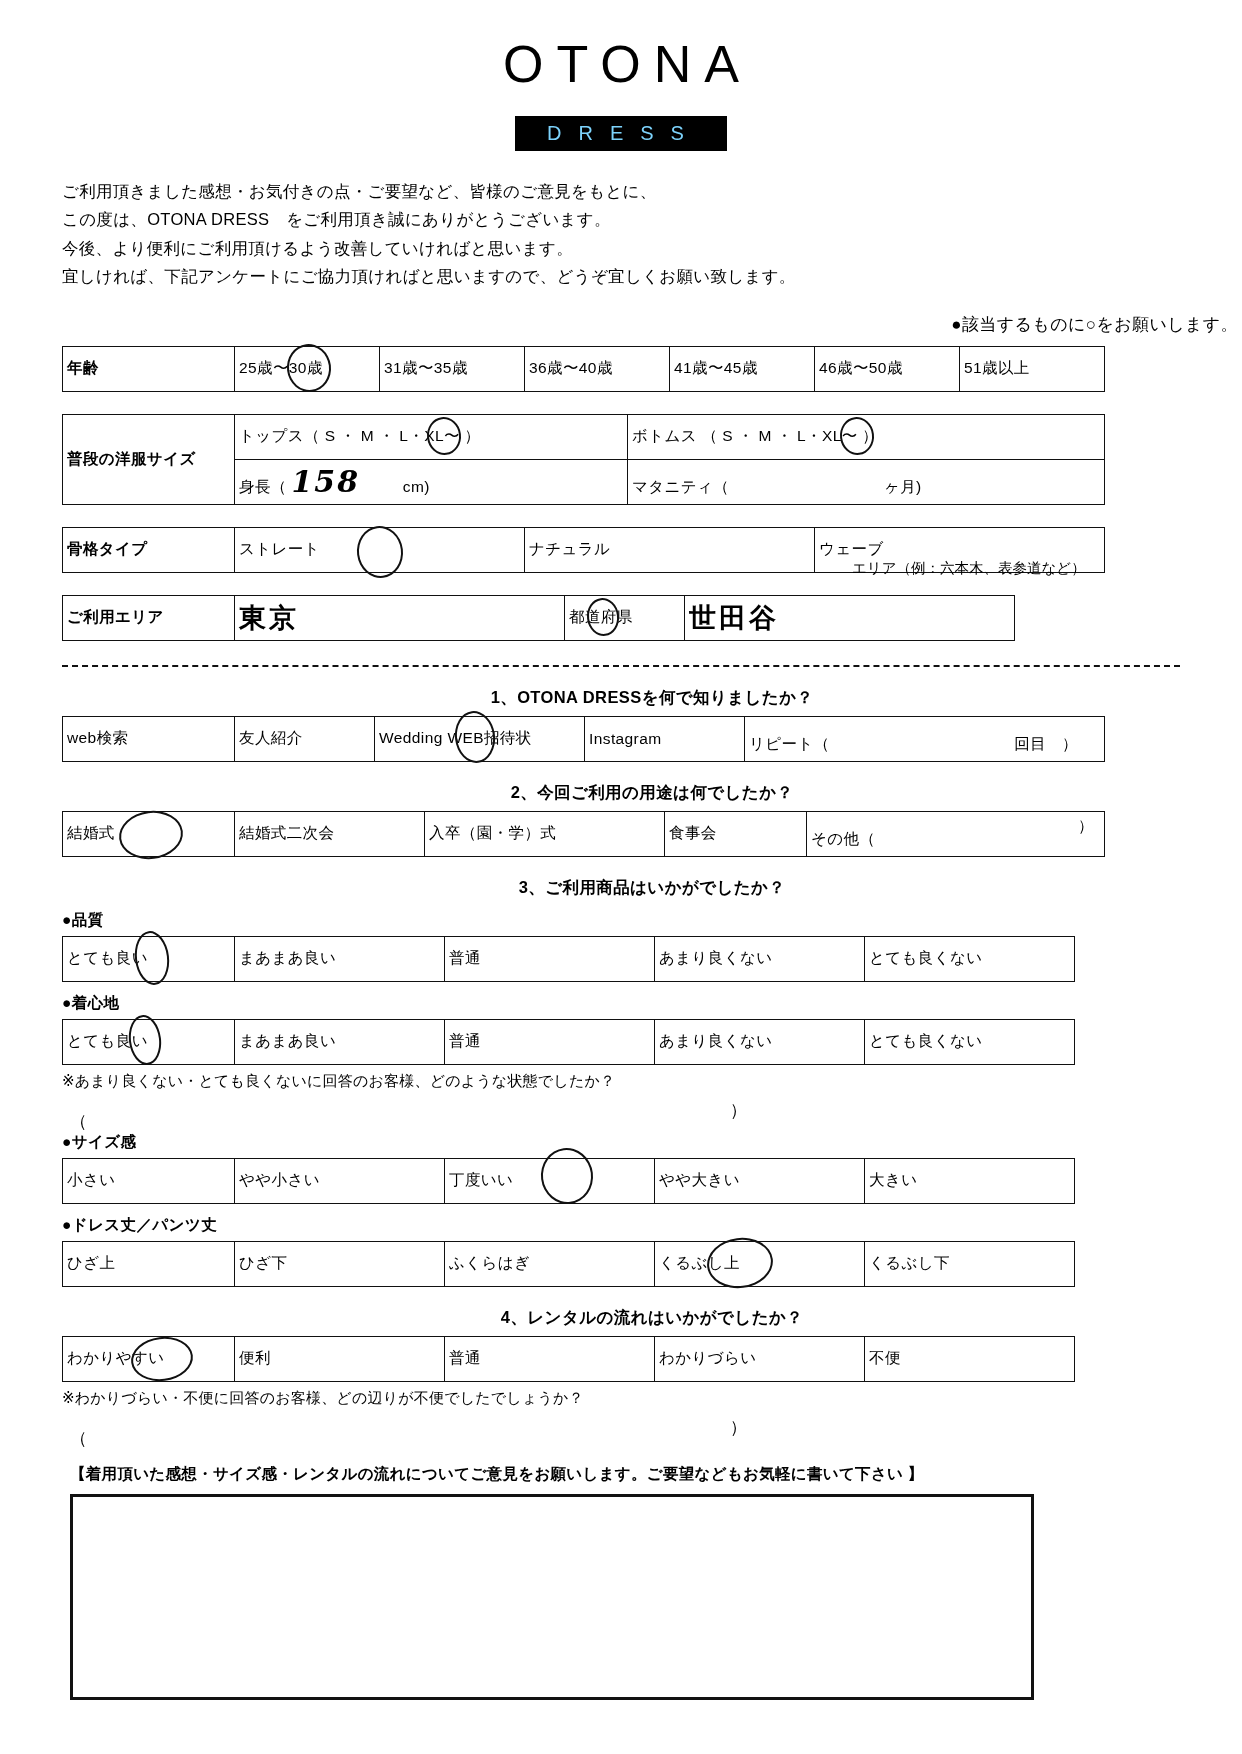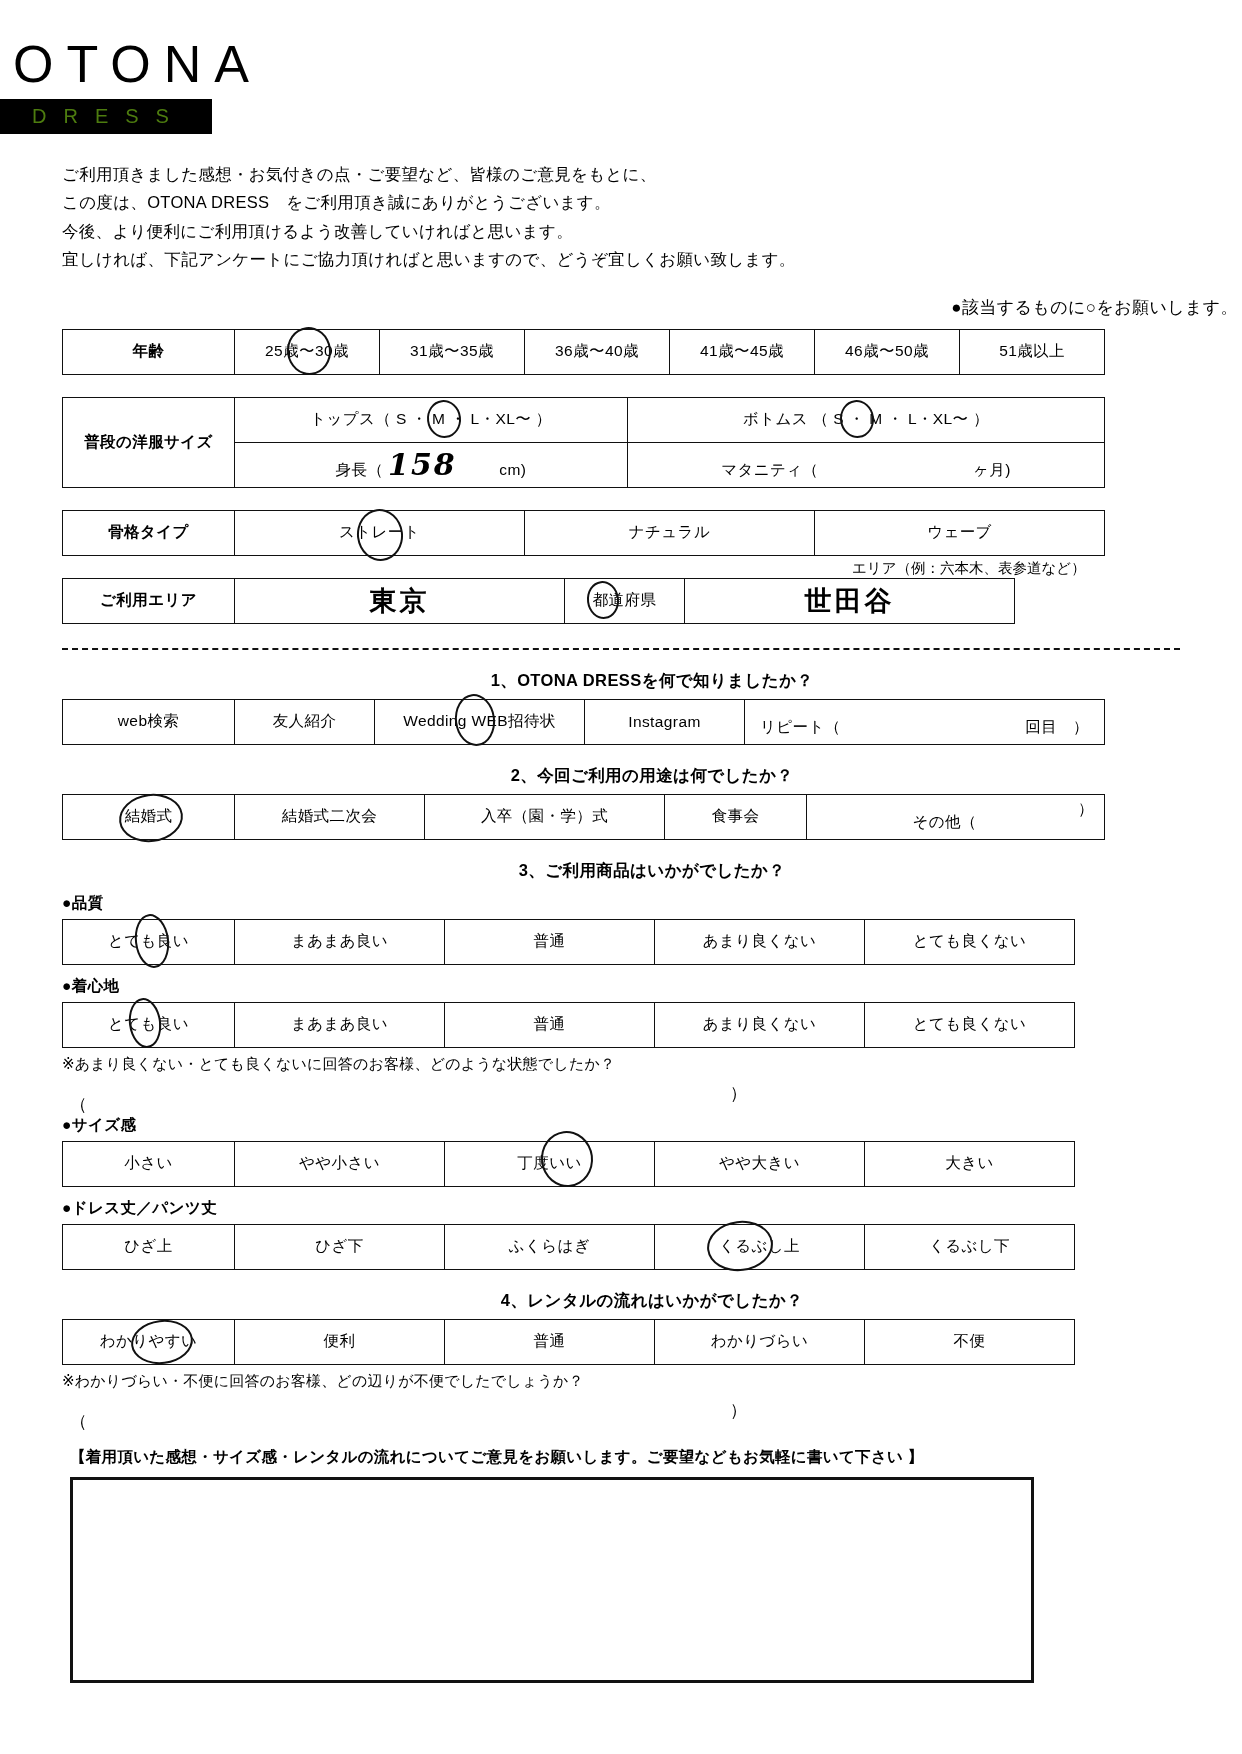--- a/index.html
+++ b/index.html
@@ -7,49 +7,48 @@
     width:1242px;height:1754px;
     background:#ffffff;
     font-family:"Liberation Sans","DejaVu Sans",sans-serif;
     color:#000;
     position:relative;
     overflow:hidden;
   }
   .page{position:relative;width:1242px;height:1754px;padding:0;box-sizing:border-box;}
 
   
-  .logo-wrap{text-align:left;padding-top:38px;}
+  .logo-wrap{text-align:center;padding-top:38px;}
   .logo-main{
     font-size:52px;letter-spacing:13px;font-weight:400;
     font-family:"Liberation Sans","DejaVu Sans",sans-serif;
     line-height:1;text-indent:13px;
   }
   .logo-bar{
-    display:inline-block;background:#000;color:#4d7c0f;
-    margin-top:9px;padding:7px 26px 8px 32px;
+    display:inline-block;background:#000;color:#7dd3fc;
+    margin-top:26px;padding:7px 26px 8px 32px;
     font-size:20px;letter-spacing:17px;line-height:1;
     font-weight:400;
   }
 
   
   .intro{margin:26px 0 0 62px;font-size:16.5px;line-height:1.72;letter-spacing:.3px;}
   .intro div{white-space:nowrap;}
 
   .lead{margin:22px 4px 10px 62px;font-size:17px;font-weight:normal;letter-spacing:.4px;text-align:right;}
 
   
   table.f{
     border-collapse:collapse;
     margin-left:62px;
     table-layout:fixed;
     background:#fff;
   }
   table.f td{
     border:1.6px solid #111;
-    text-align:center;
     font-size:15.5px;
     height:40px;
     padding:2px 4px;
     position:relative;
     letter-spacing:.4px;
     white-space:nowrap;
     overflow:visible;
   }
   td.lbl{font-weight:bold;font-size:15.5px;}
   td.lft{text-align:left;padding-left:10px;}

